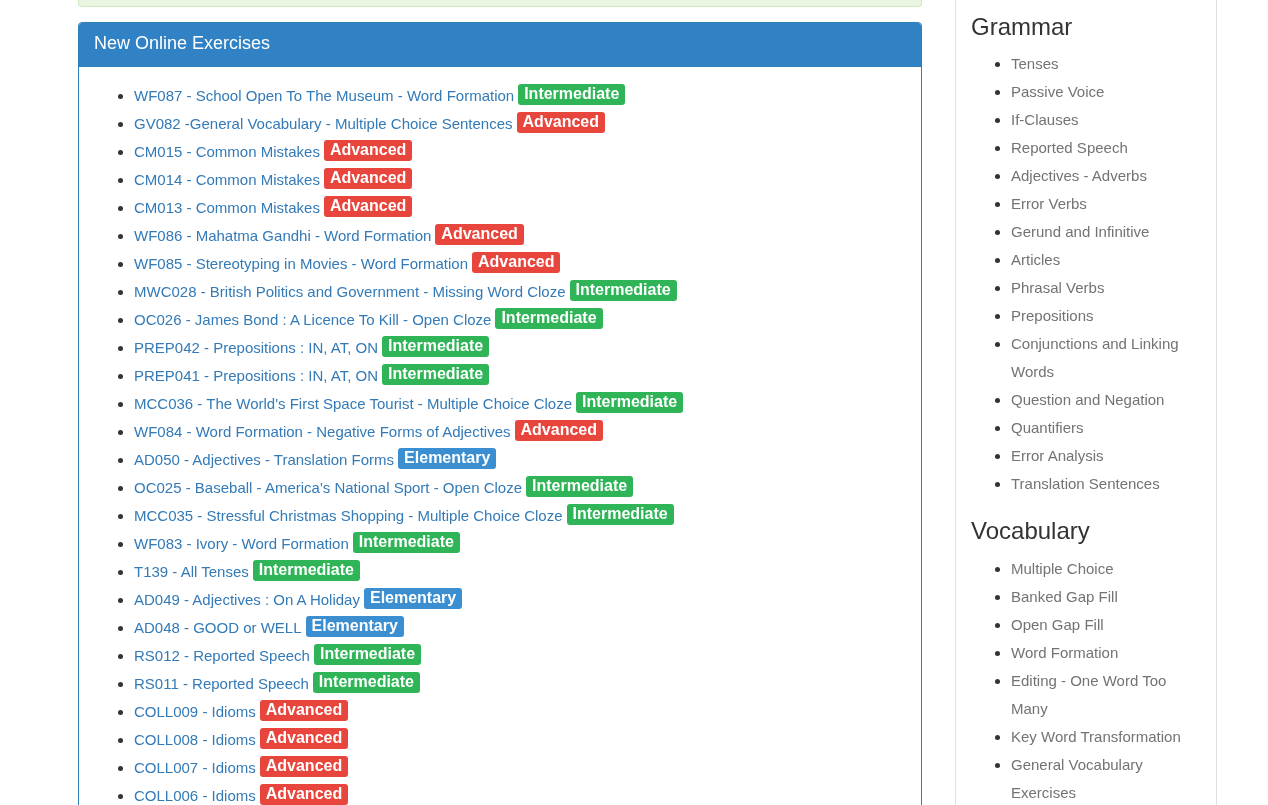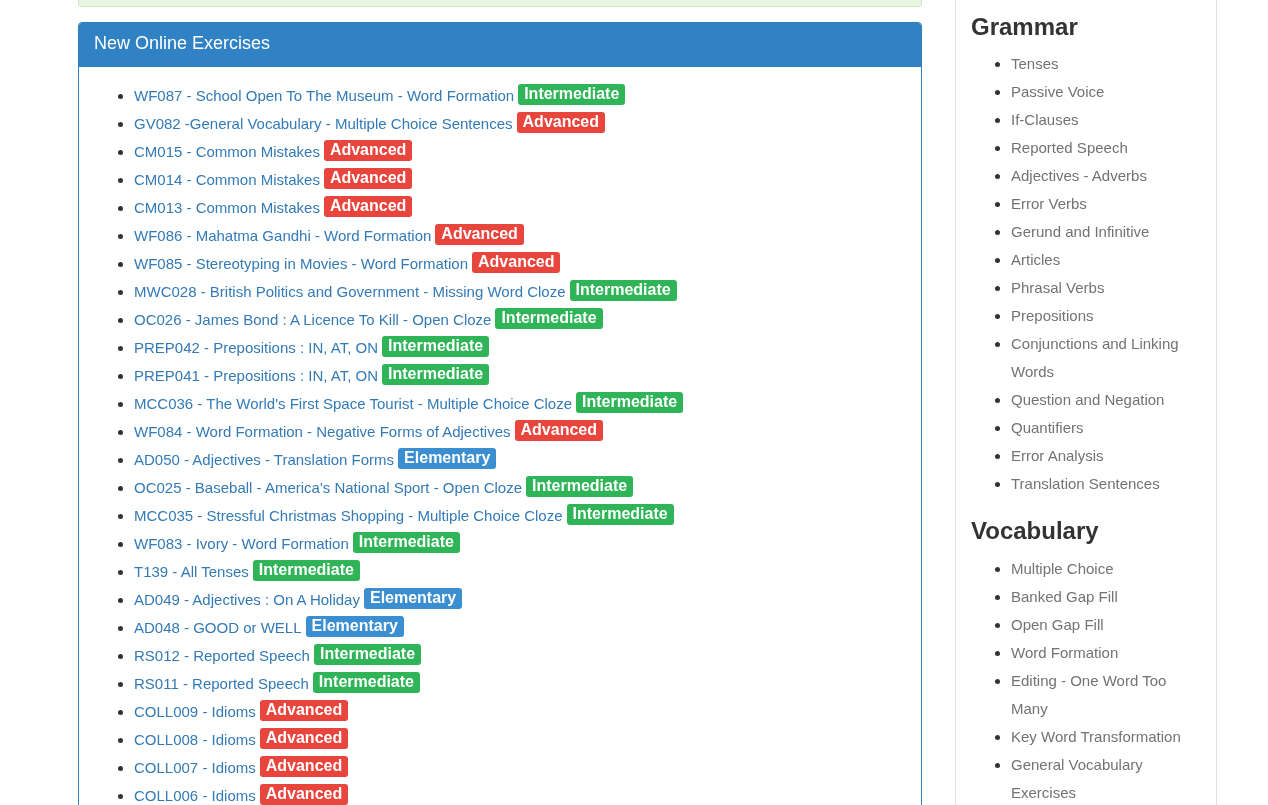--- a/index.html
+++ b/index.html
@@ -127,21 +127,21 @@
     box-sizing: border-box;
     width: 262px;
   }
   .side-panel .panel-body {
     padding: 14px 15px 14px 15px;
   }
 
   h3.side-title {
     margin: 0 0 10px 0;
     font-size: 24px;
-    font-weight: bold;
+    font-weight: normal;
     color: #333;
     line-height: 1.1;
   }
   h3.side-title.second {
     margin-top: 20px;
   }
 
   ul.side-list {
     margin: 0;
     padding: 0 0 0 40px;

